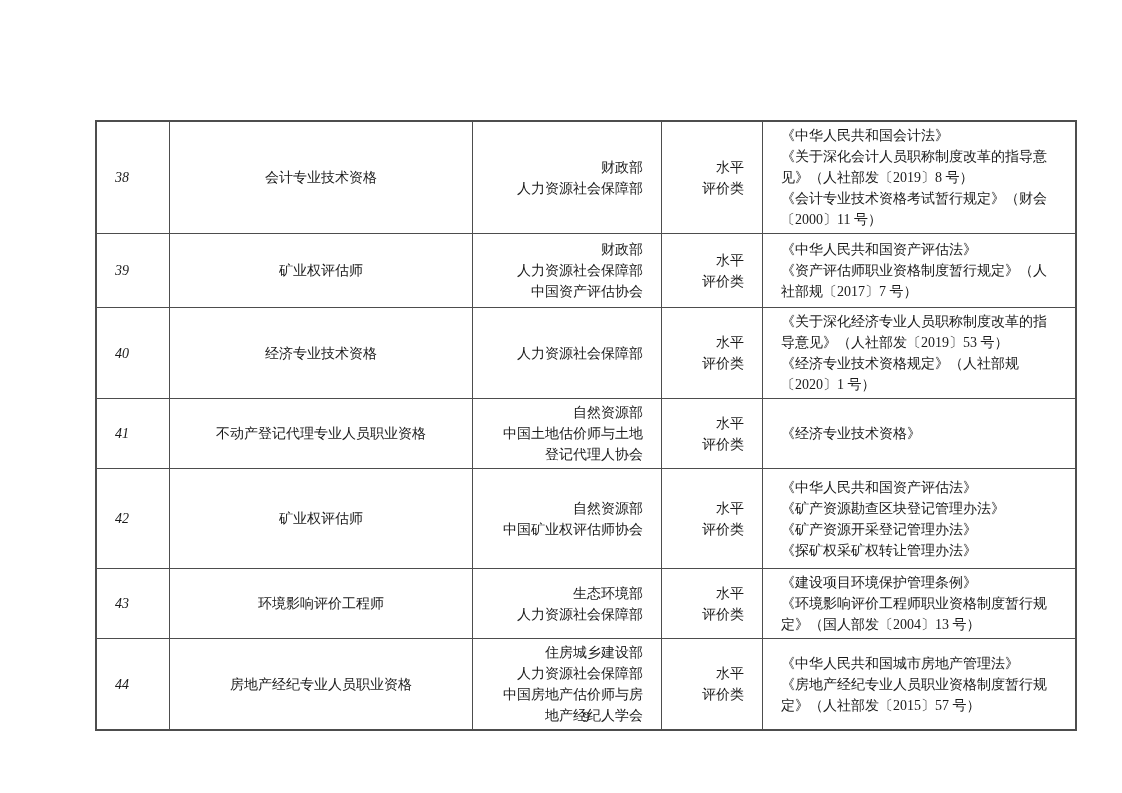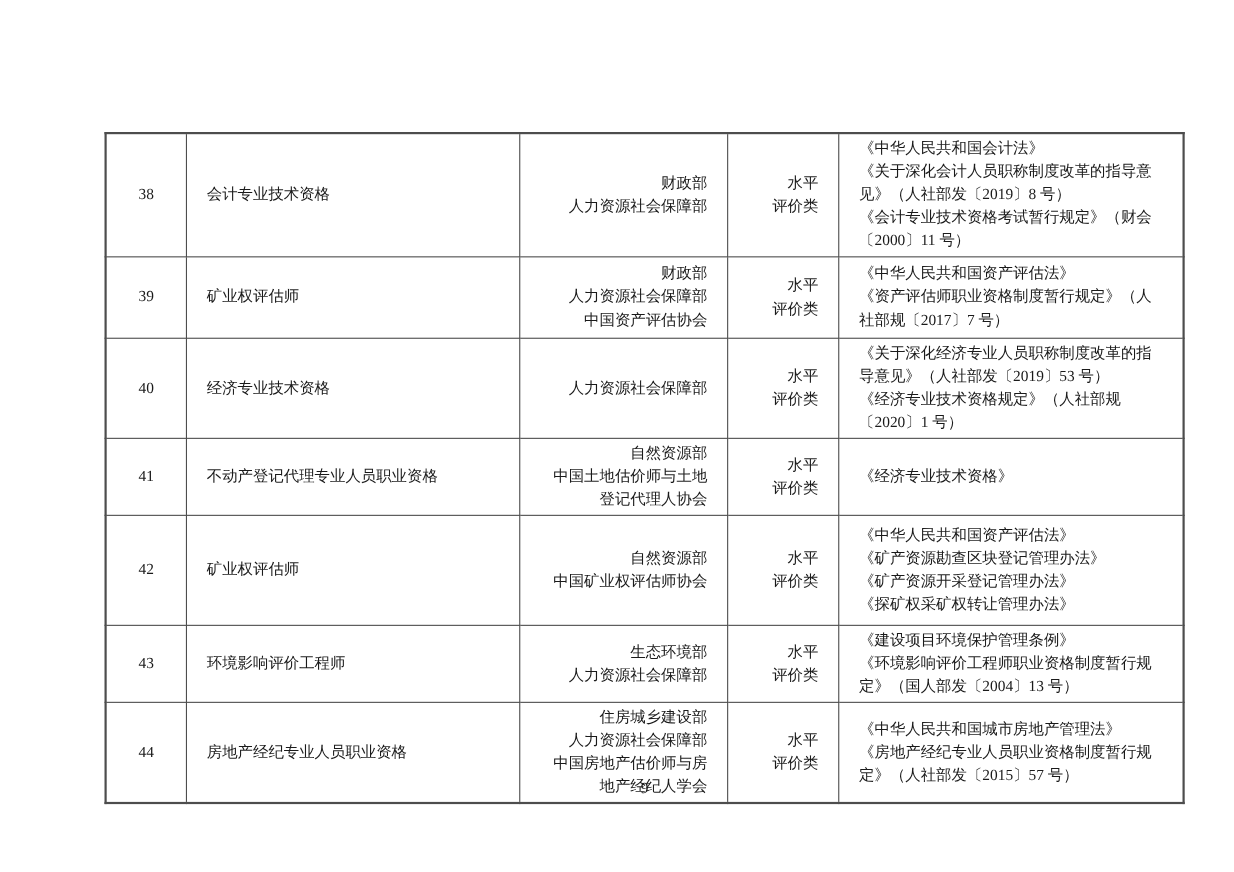--- a/index.html
+++ b/index.html
@@ -16,22 +16,22 @@
     border:2px solid #4d4d4d;
   }
   .qual-table td {
     border:1px solid #4d4d4d;
     vertical-align:middle;
     font-size:14px; line-height:21px;
     white-space:pre-line;
     padding:3px 18px;
     overflow:hidden;
   }
-  .c-no    { width:36px;  text-align:center; }
-  .c-name  { width:266px; }
+  .c-no    { width:36px;  text-align:left;font-style:italic; }
+  .c-name  { width:266px; text-align:center; }
   .c-dept  { width:152px; text-align:right; }
   .c-type  { width:64px;  text-align:right; }
   .c-basis { text-align:left; padding-left:7px; padding-right:8px; }
 
   .qual-table tbody tr:nth-child(1){ height:68px; }
   .qual-table tbody tr:nth-child(2){ height:74px; }
   .qual-table tbody tr:nth-child(3){ height:76px; }
   .qual-table tbody tr:nth-child(4){ height:64px; }
   .qual-table tbody tr:nth-child(5){ height:100px; }
   .qual-table tbody tr:nth-child(6){ height:67px; }

